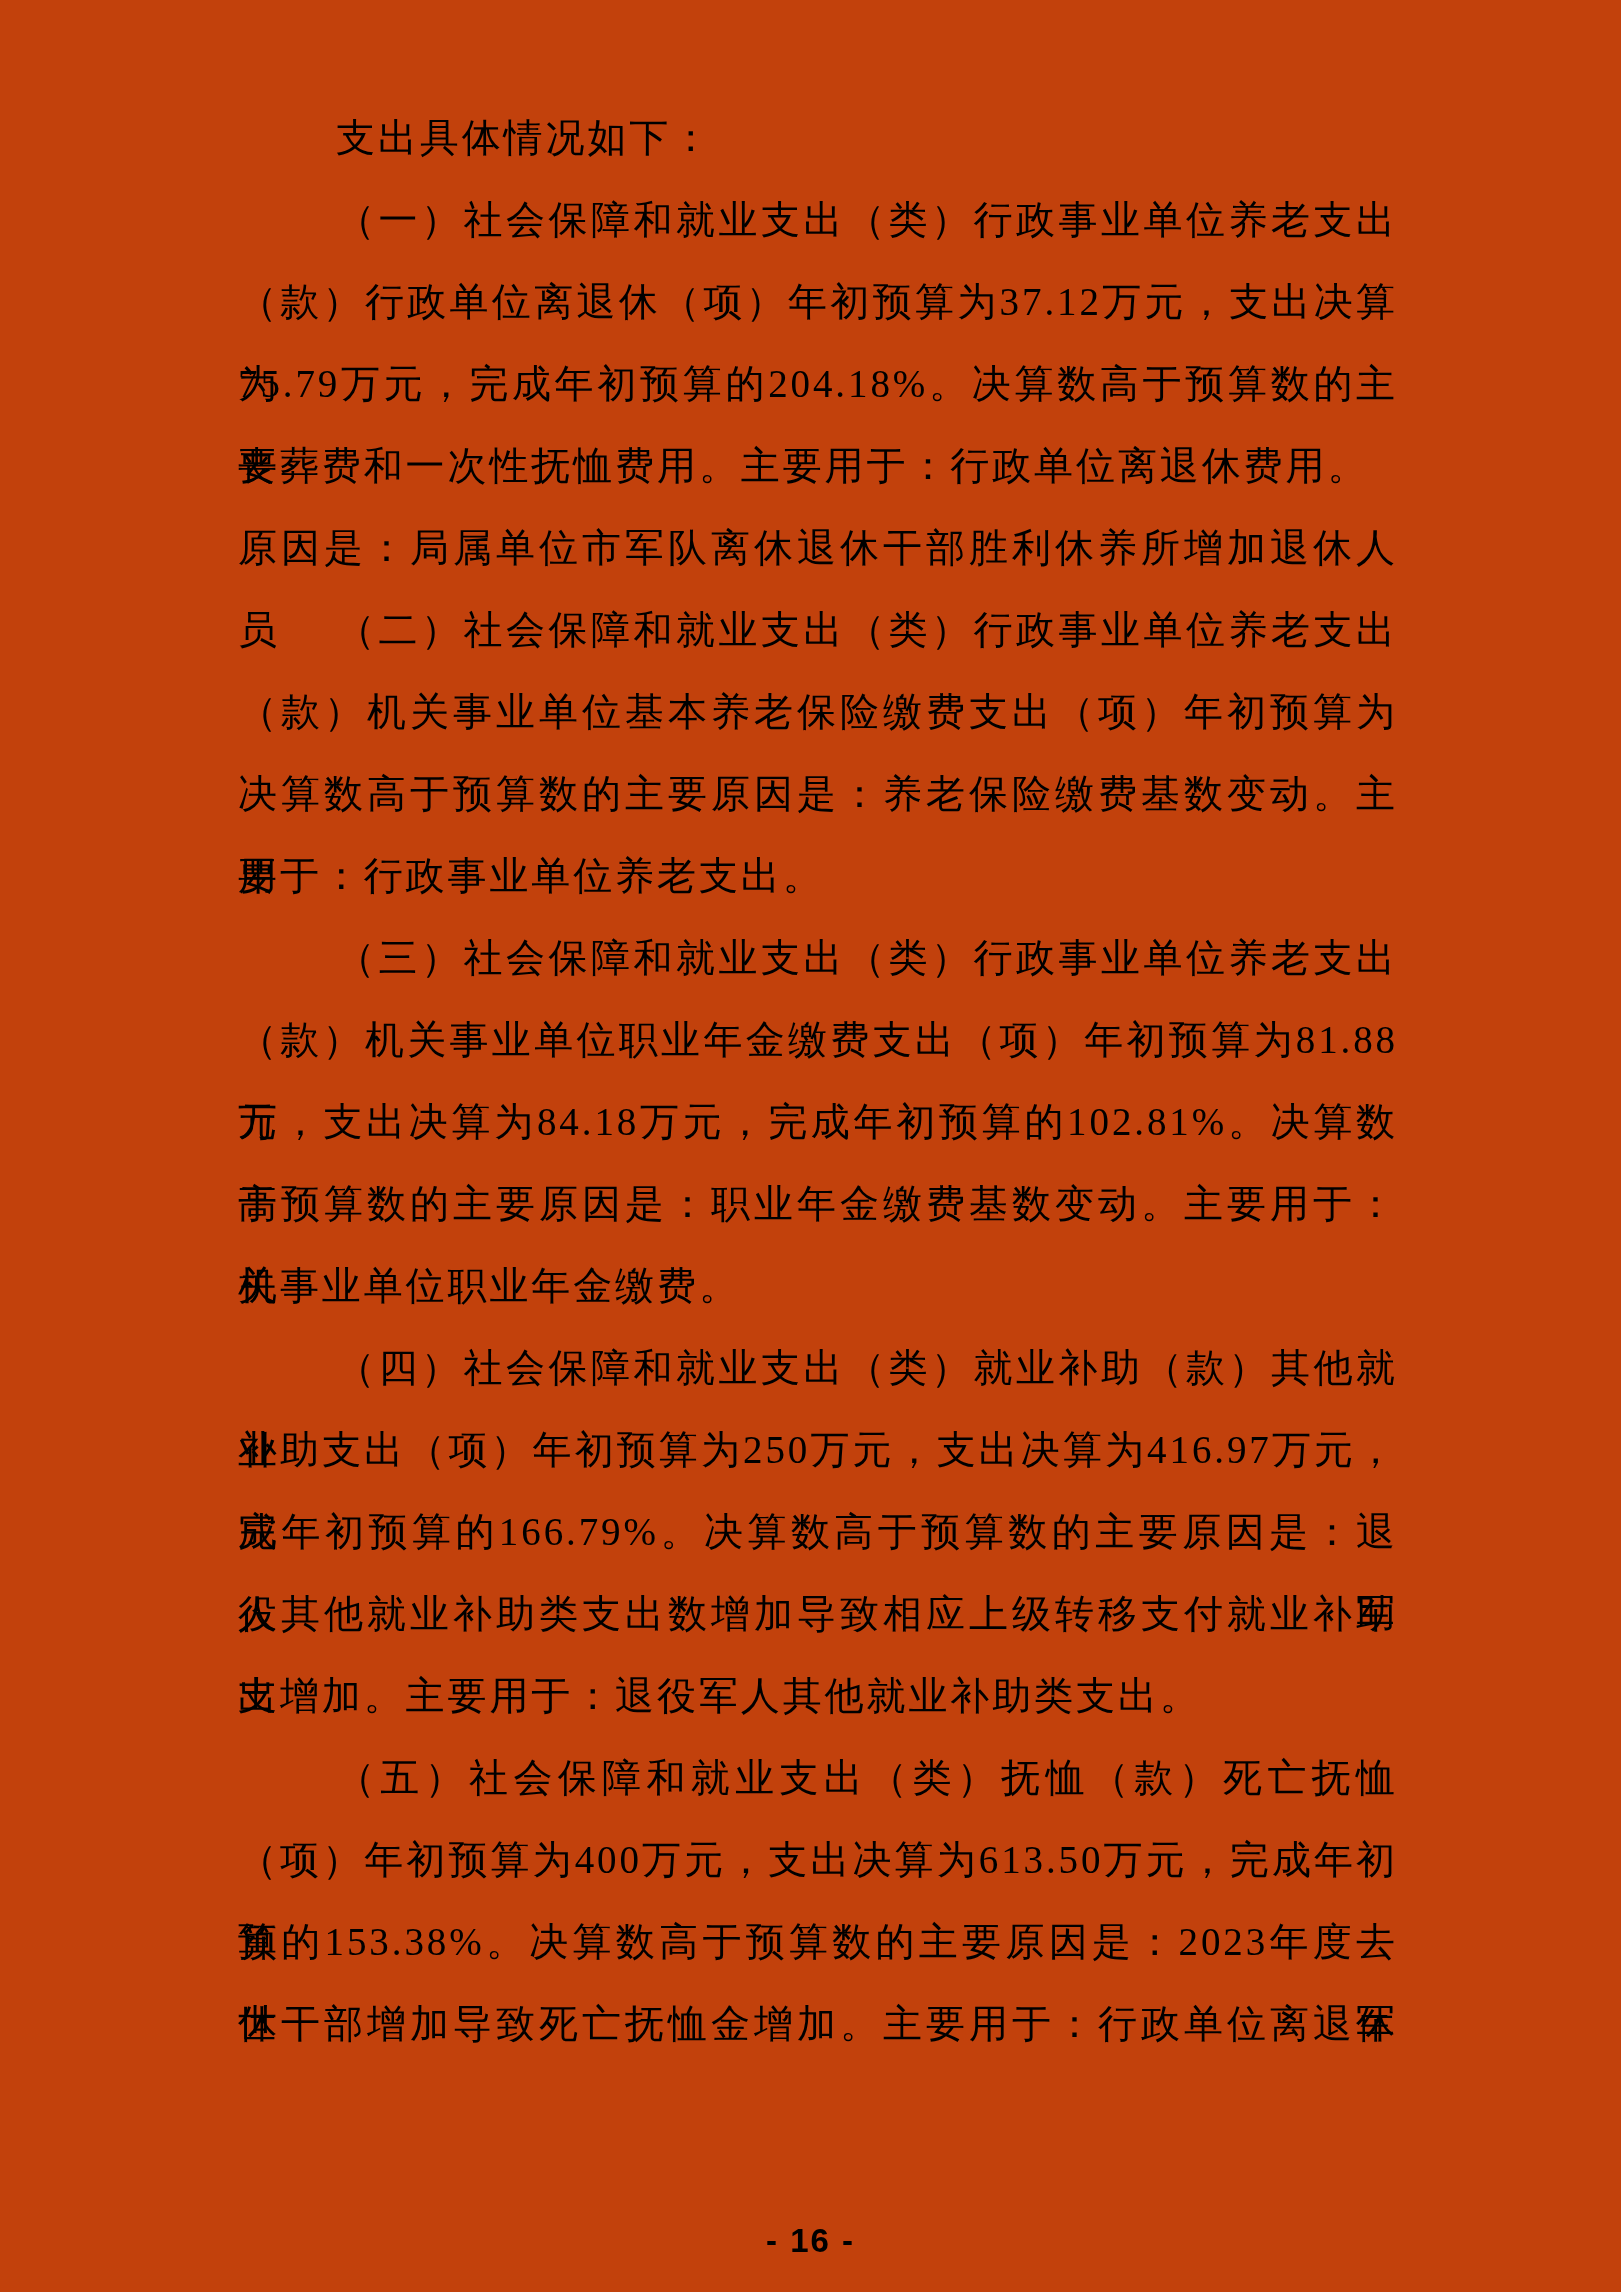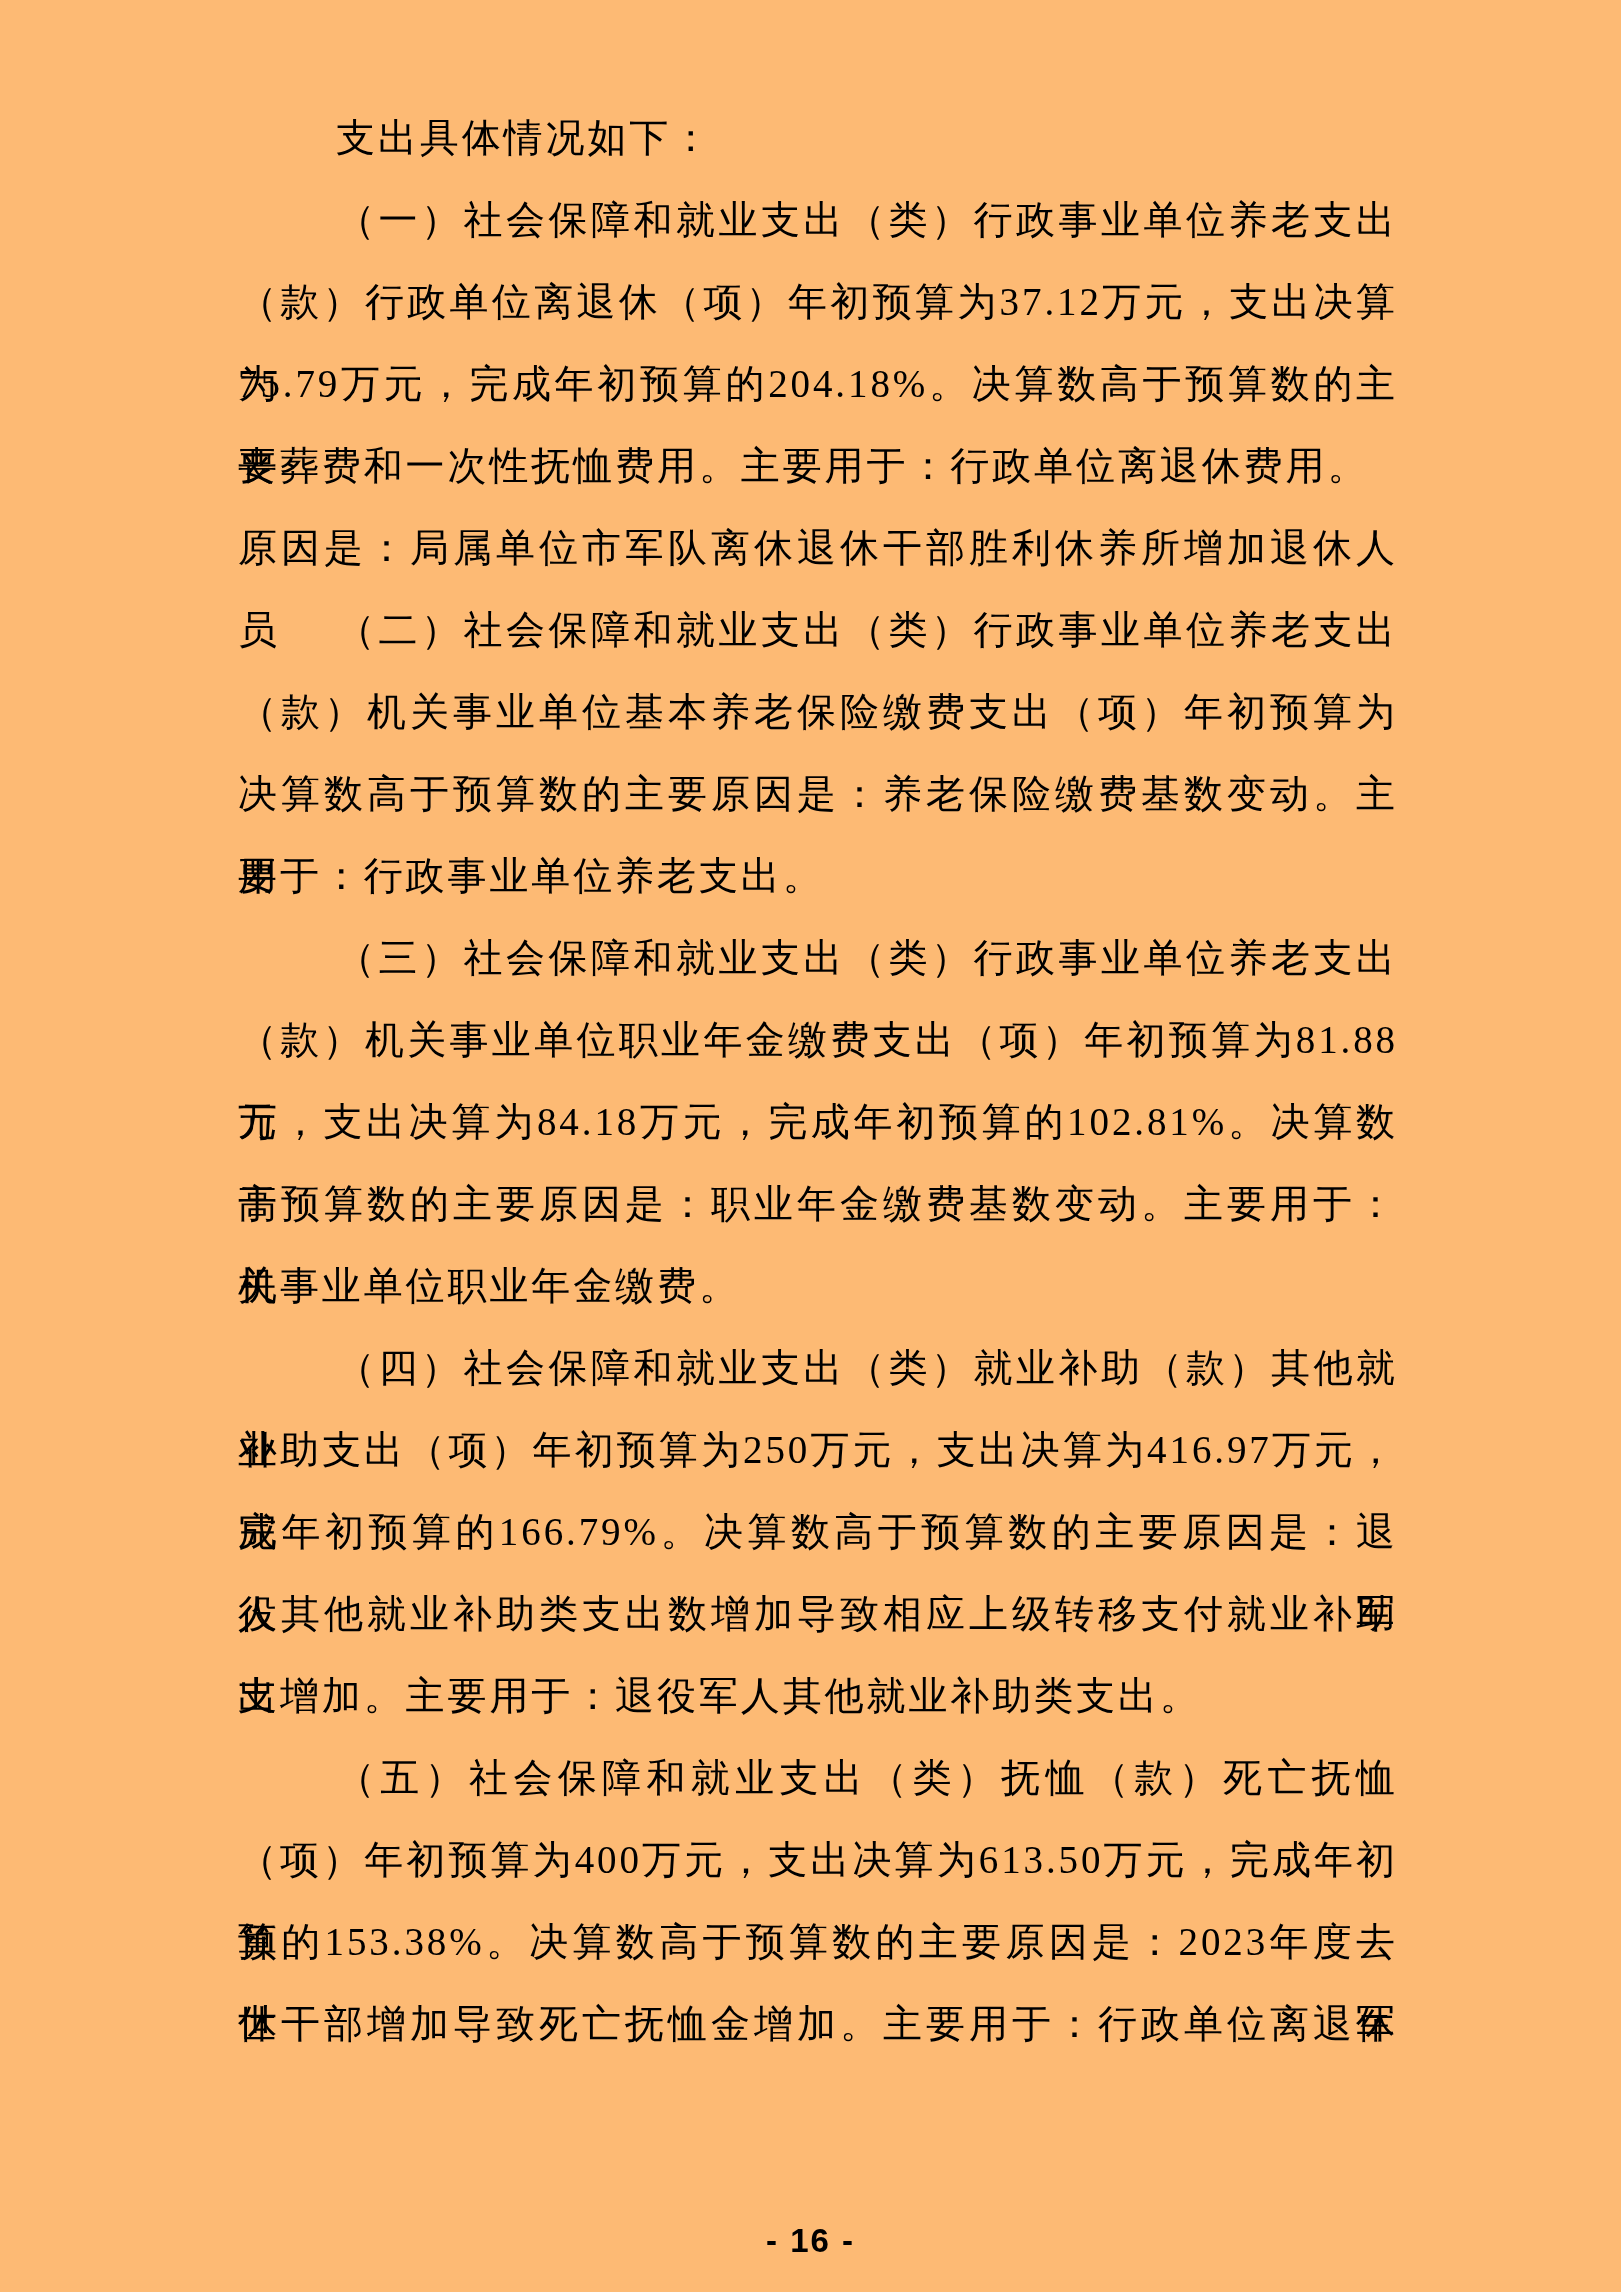--- a/index.html
+++ b/index.html
@@ -4,21 +4,21 @@
 <style>
   html, body {
     margin: 0;
     padding: 0;
     background: #ffffff;
   }
   .page {
     position: relative;
     width: 1621px;
     height: 2293px;
-    background: #fdba74;
+    background: #c2410c;
     color: #000000;
     font-family: "Liberation Serif", "DejaVu Serif", serif;
     overflow: hidden;
   }
   .text-block {
     position: absolute;
     left: 238px;
     top: 97px;
     width: 1160px;
   }

